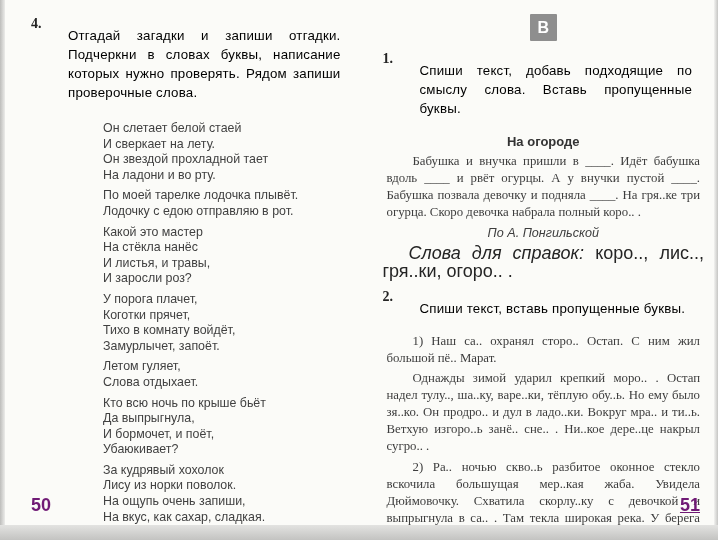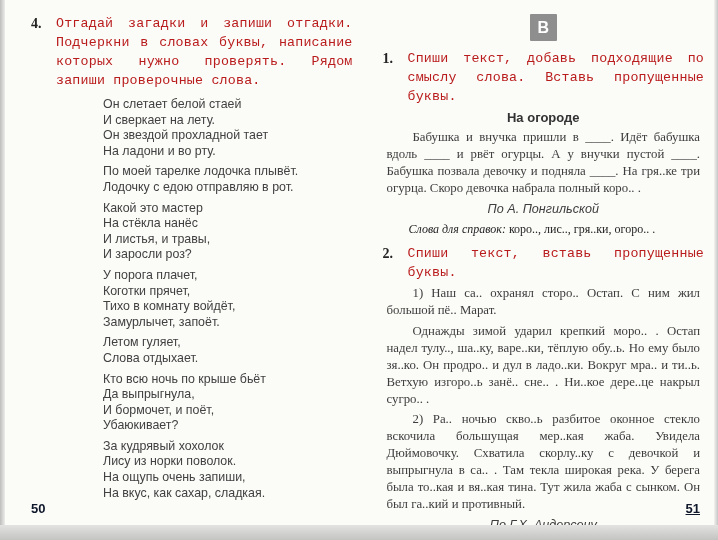--- a/index.html
+++ b/index.html
@@ -16,47 +16,47 @@
     background:linear-gradient(180deg,#e3e3e1,#c3c3c1);}
   .spread{position:absolute;left:5px;top:0;right:4px;bottom:15px;display:flex;}
   .page{position:relative;flex:1 1 50%;min-width:0;}
   .page.left{padding:14px 10px 0 26px;}
   .page.right{padding:12px 10px 0 20px;}
 
   
   .task{display:flex;margin:0;}
   .task .num{flex:none;width:25px;font-family:"Liberation Serif",serif;
     font-weight:bold;font-size:14px;line-height:19px;color:#242424;}
-  .task .instruction{margin:0;font-family:Liberation Mono, monospace;
-    font-size:13.3px;line-height:19px;text-align:justify;color:#b91c1c;
+  .task .instruction{margin:12px;font-family:Liberation Sans, sans-serif;
+    font-size:13.3px;line-height:19px;text-align:justify;color:#000000;
     letter-spacing:.2px;}
 
   
   .poems{margin:7px 0 0 65px;}
   .stanza{margin:0 0 5px 7px;}
   .pline{font-size:12.4px;line-height:15.6px;white-space:nowrap;color:#414141;}
 
   
   .badge{width:27px;height:27px;margin:2px auto 8px;background:#8e8e8e;
     color:#ffffff;font-weight:bold;font-size:16px;line-height:27px;
     text-align:center;border-radius:1px;}
   .story-title{margin:4px 0 1px 0;font-size:13px;font-weight:bold;
     text-align:center;color:#333;}
   .ex-body{margin:4px;font-size:12.8px;line-height:16.9px;text-align:justify;
     text-indent:26px;color:#3d3d3d;font-family:Liberation Serif, serif;}
   .attribution{margin:0;font-size:12.6px;font-style:italic;text-align:center;
     color:#3d3d3d;line-height:17px;}
-  .reference{margin:2px 0 0 0;font-family:Liberation Serif, serif;
-    font-size:12px;line-height:18.5px;text-align:justify;text-indent:26px;
+  .reference{margin:2px 0 0 0;font-family:Liberation Sans, sans-serif;
+    font-size:18px;line-height:18.5px;text-align:justify;text-indent:26px;
     color:#242424;}
   .reference .ref-label{font-style:italic;}
   .mt6{margin-top:6px;}
   .mt3{margin-top:3px;}
   .mt2{margin-top:2px;}
-  .pagenum{position:absolute;bottom:9px;font-size:13px;font-weight:bold;color:#0f172a;}
+  .pagenum{position:absolute;bottom:9px;font-size:18px;font-weight:bold;color:#701a75;}
   .pagenum.pn-left{left:26px;}
   .pagenum.pn-right{right:14px;text-decoration:underline;}
 </style>
 </head>
 <body>
 
 <div class="scan">
   <div class="spread">
 
     <section class="page left">

